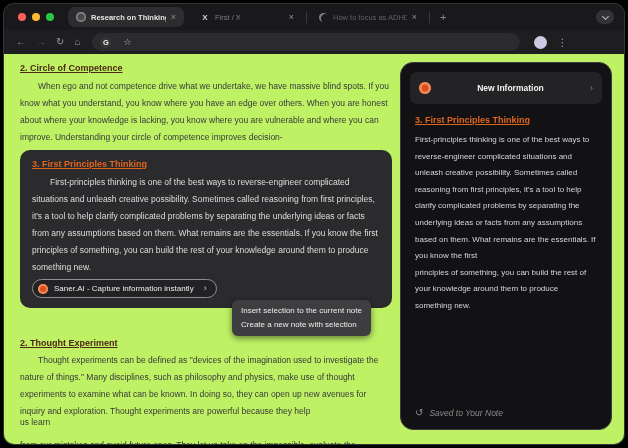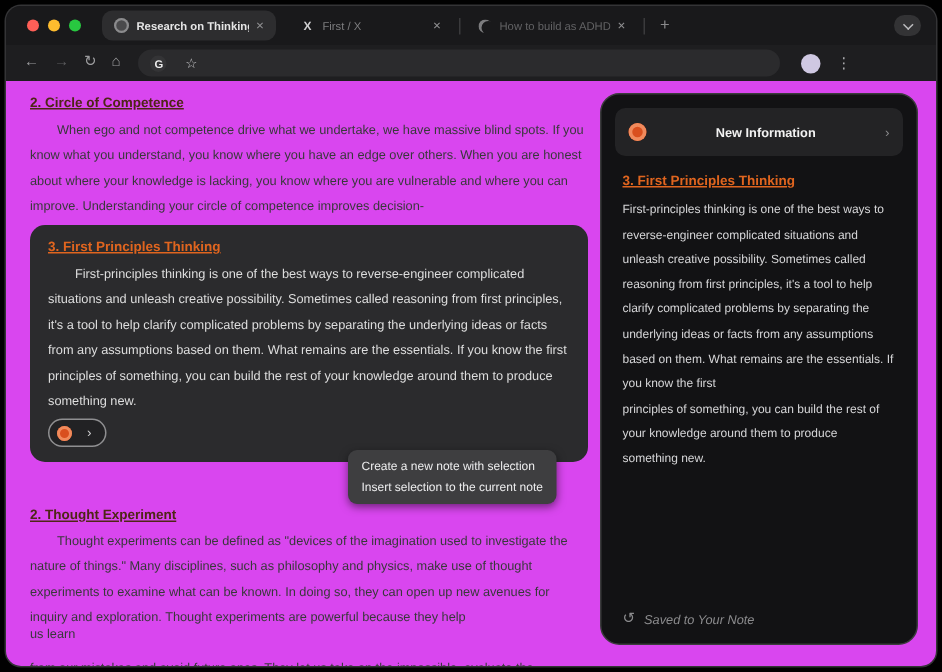--- a/index.html
+++ b/index.html
@@ -41,21 +41,21 @@
             font-size:7.5px; font-weight:bold; display:flex; align-items:center; justify-content:center;
             margin-right:6px; flex:none; }
   .urlinput { flex:1; background:transparent; border:none; outline:none; color:#ababad;
               font-size:8.5px; font-family:inherit; }
   .urlinput::placeholder { color:#9a9a9c; opacity:1; }
   .star { color:#c4c4c6; font-size:9px; margin-left:6px; }
   .avatar { width:13px; height:13px; border-radius:50%; background:#cfc8e2; margin-left:14px; }
   .kebab { color:#a9a9ab; font-size:10px; margin-left:10px; letter-spacing:0; }
 
   
-  .content { position:absolute; left:0; top:50px; width:620px; height:390px; background:#d946ef; }
+  .content { position:absolute; left:0; top:50px; width:620px; height:390px; background:#bef264; }
 
   .article { position:absolute; left:16px; top:0; width:372px; font-size:8.5px; line-height:17px; }
   .dimhead { position:absolute; font-size:9px; font-weight:bold; text-decoration:underline; color:#4e2616; }
   .dimtext { position:absolute; color:#38383a; width:372px; }
   .indent { text-indent:18px; }
 
   .sel-block { position:absolute; left:0; top:96px; width:372px; background:#2b2b2d;
                border-radius:10px; padding:8px 12px 8px 12px; }
   .sel-head { font-size:9px; font-weight:bold; text-decoration:underline; color:#e0651f; line-height:12px; }
   .sel-text { color:#dedede; margin-top:4px; }
@@ -110,21 +110,21 @@
       <div class="tab inactive" style="width:110px;margin-left:8px">
         <span class="fav xlogo">X</span>
         <span class="tlabel">First / X</span>
         <span class="tclose">×</span>
       </div>
 
       <span class="tabsep"></span>
 
       <div class="tab inactive dimmer" style="width:114px">
         <span class="fav moon"></span>
-        <span class="tlabel">How to build as ADHD</span>
+        <span class="tlabel">How to focus as ADHD</span>
         <span class="tclose">×</span>
       </div>
 
       <span class="tabsep"></span>
       <span class="newtab">+</span>
 
       <div class="tab-overflow">
         <span class="chev-down"></span>
       </div>
     </div>
@@ -151,27 +151,28 @@
         <div class="dimhead" style="top:6px">2. Circle of Competence</div>
         <div class="dimtext indent" style="top:24px">When ego and not competence drive what we undertake, we have massive blind spots. If you know what you understand, you know where you have an edge over others. When you are honest about where your knowledge is lacking, you know where you are vulnerable and where you can improve. Understanding your circle of competence improves decision-</div>
 
         <div class="sel-block">
           <div class="sel-head">3. First Principles Thinking</div>
           <div class="sel-text indent">First-principles thinking is one of the best ways to reverse-engineer complicated situations and unleash creative possibility. Sometimes called reasoning from first principles, it's a tool to help clarify complicated problems by separating the underlying ideas or facts from any assumptions based on them. What remains are the essentials. If you know the first</div>
           <div class="sel-text second">principles of something, you can build the rest of your knowledge around them to produce something new.</div>
 
           <div class="capture-btn">
             <span class="saner-dot"></span>
+            <span class="capture-label">Saner.AI - Capture information instantly</span>
             <span class="capture-chev">›</span>
           </div>
         </div>
 
         <div class="sel-menu">
+          <div class="menu-item">Insert selection to the current note</div>
           <div class="menu-item">Create a new note with selection</div>
-          <div class="menu-item">Insert selection to the current note</div>
         </div>
 
         <div class="dimhead" style="top:281px">2. Thought Experiment</div>
         <div class="dimtext indent" style="top:298px">Thought experiments can be defined as "devices of the imagination used to investigate the nature of things." Many disciplines, such as philosophy and physics, make use of thought experiments to examine what can be known. In doing so, they can open up new avenues for inquiry and exploration. Thought experiments are powerful because they help</div>
         <div class="dimtext" style="top:360px">us learn</div>
         <div class="dimtext" style="top:383px">from our mistakes and avoid future ones. They let us take on the impossible, evaluate the</div>
       </div>
 
       <div class="panel">
         <div class="panel-header">

